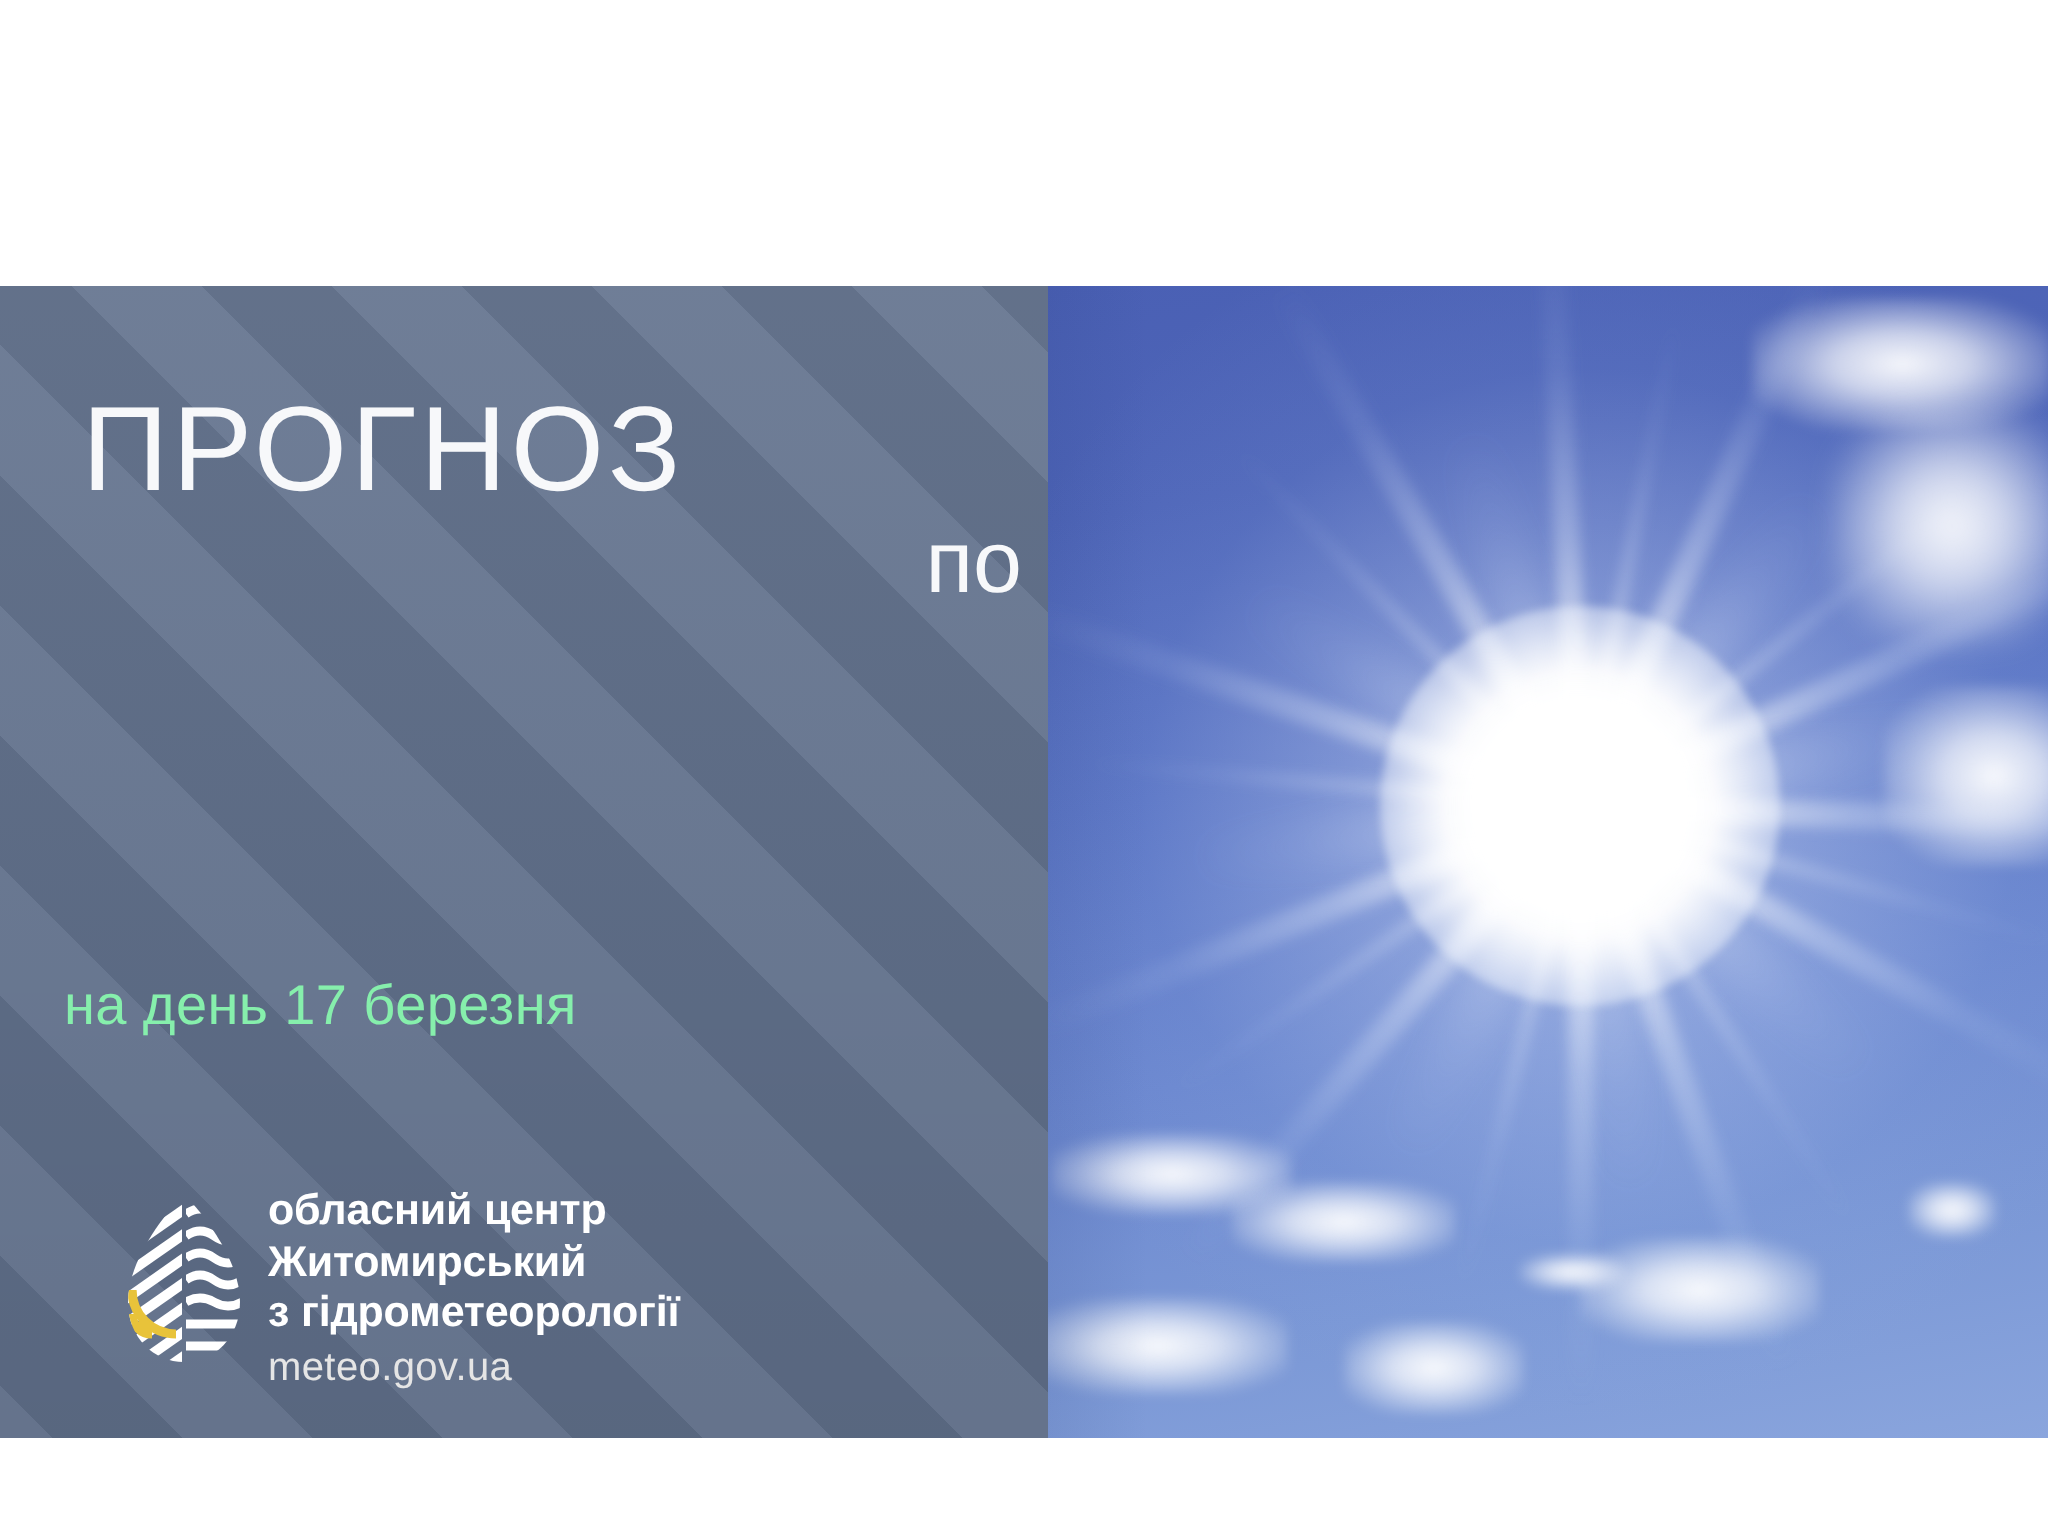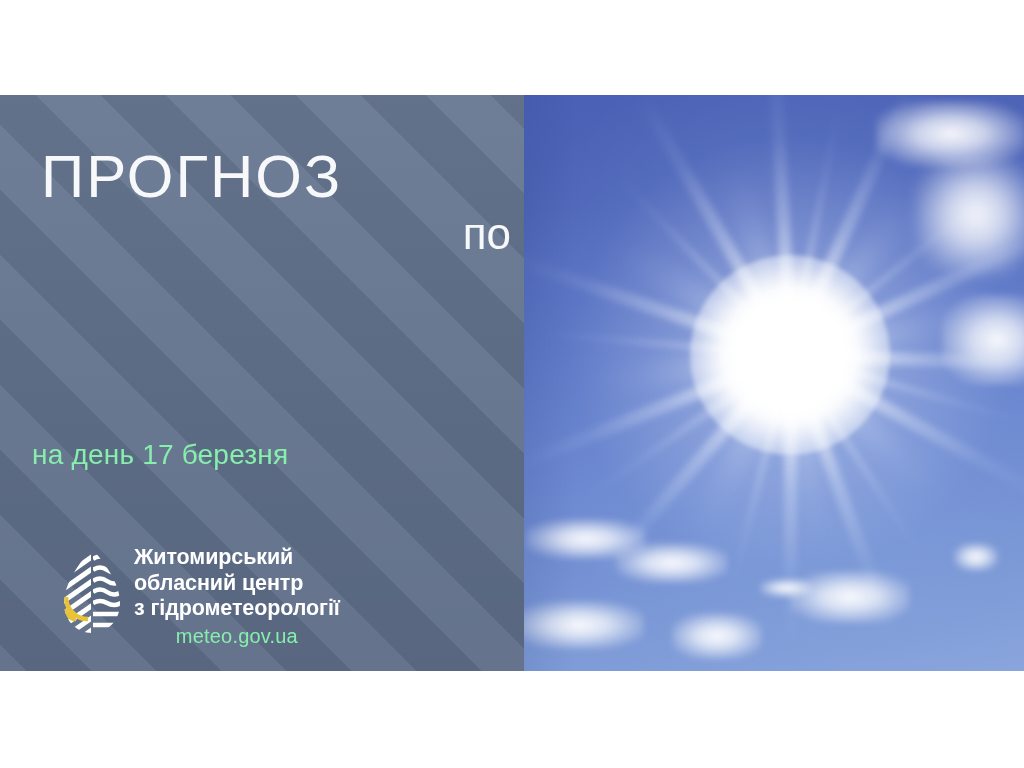--- a/index.html
+++ b/index.html
@@ -13,20 +13,21 @@
     overflow: hidden;
     font-family: "Liberation Sans", sans-serif;
   }
 
   
   #canvas {
     position: relative;
     width: 1024px;
     height: 672px;
     background: #ffffff;
+    margin-top: 48px;
   }
 
   
   #banner {
     position: absolute;
     left: 0;
     top: 95px;
     width: 1024px;
     height: 576px;
     overflow: hidden;
@@ -136,22 +137,22 @@
     font-weight: 700;
     letter-spacing: -0.1px;
     color: #ffffff;
     white-space: nowrap;
   }
   #logo-url {
     font-size: 20px;
     line-height: 24px;
     font-weight: 400;
     letter-spacing: 0.2px;
-    color: #86efac;
-    text-align: center;
+    color: #e5e5e5;
+    text-align: left;
     margin-top: 2px;
     white-space: nowrap;
   }
 
   
   #photo {
     position: absolute;
     left: 524px;
     top: 0;
     width: 500px;
@@ -307,22 +308,22 @@
 
               <g fill="none" stroke="#e8c33a" stroke-width="4.6" stroke-linecap="butt">
                 <path d="M4 50 A 22 22 0 0 0 26 72"></path>
                 <path d="M4 62 A 10 10 0 0 0 14 72"></path>
               </g>
               <circle cx="10" cy="68" r="3.6" fill="#e8c33a"></circle>
             </g>
           </svg>
 
           <div id="logo-text">
+            <div class="logo-line">обласний центр</div>
             <div class="logo-line">Житомирський</div>
-            <div class="logo-line">обласний центр</div>
             <div class="logo-line">з гідрометеорології</div>
             <div id="logo-url">meteo.gov.ua</div>
           </div>
         </div>
 
       </div>
     </div>
 
     <div id="photo">
       <div class="sky-base"></div>

